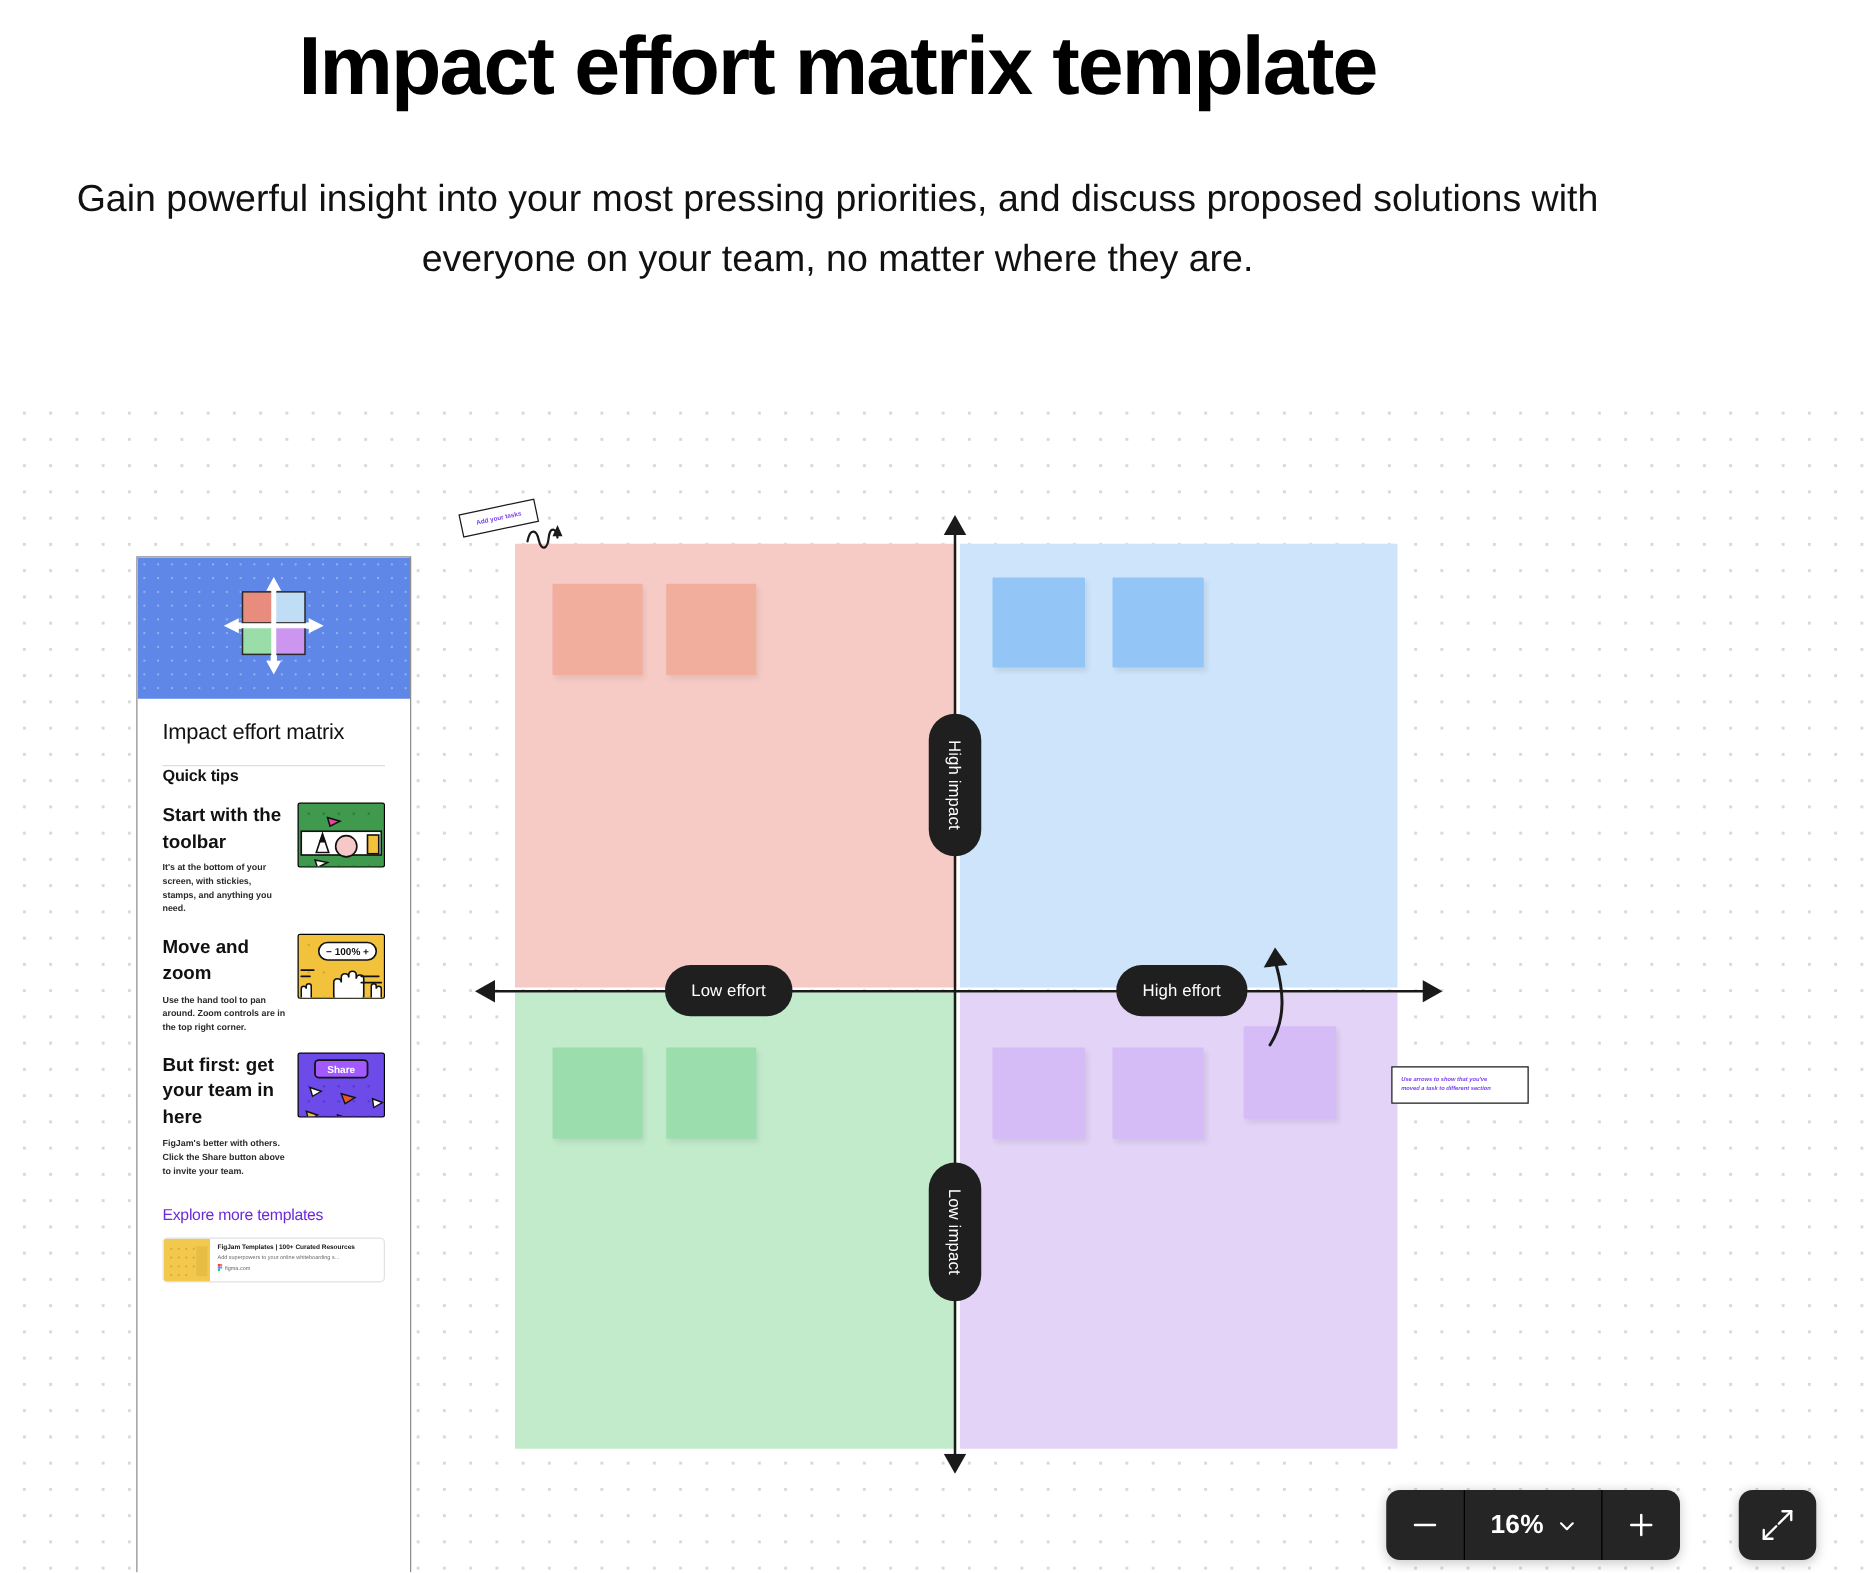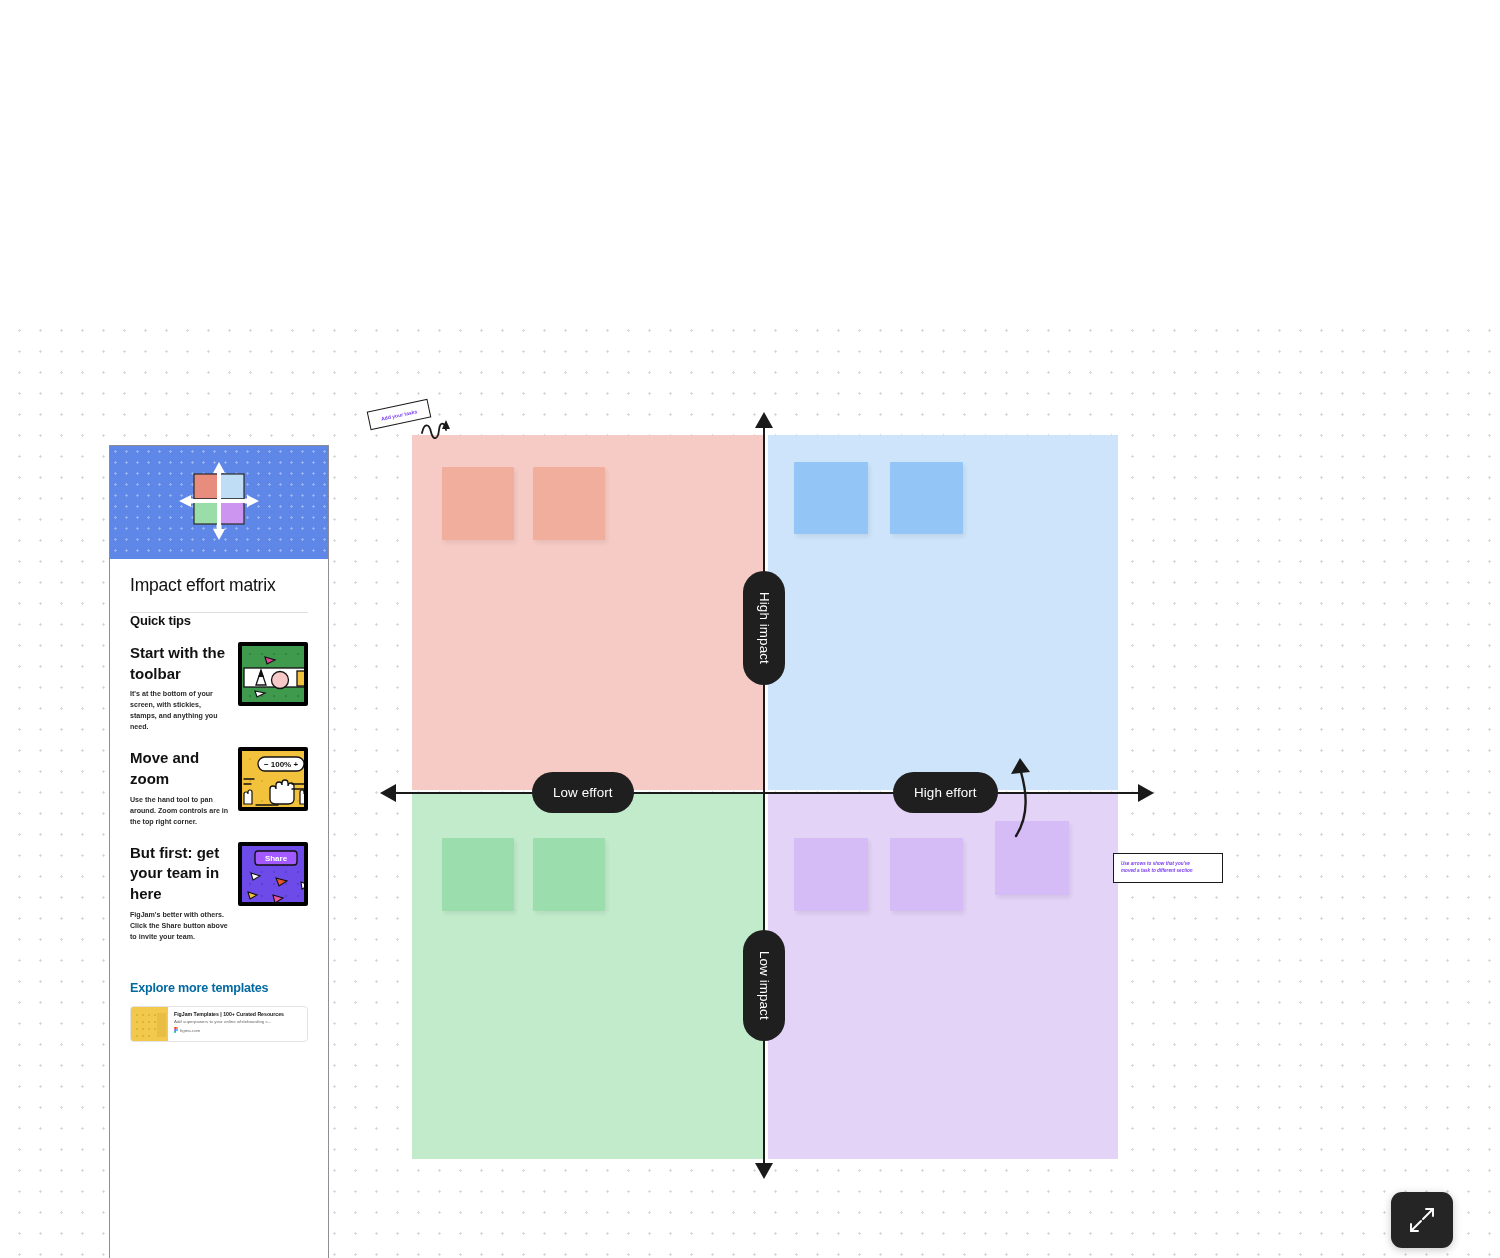--- a/index.html
+++ b/index.html
@@ -119,33 +119,33 @@
   }
   .tip-desc {
     margin-top: 5px;
     font-size: 7.1px;
     line-height: 1.55;
     color: #2b2b2b;
     font-weight: 600;
   }
   .tip-desc b { font-weight: 800; }
   .tip-thumb {
-    width: 70px; height: 64px;
-    border: 4px solid #000000;
+    width: 70px; height: 52px;
+    border: 1px solid #000000;
     border-radius: 2px;
     flex: none;
     overflow: hidden;
     position: relative;
   }
 
   .tpl-section-h2 {
-    margin-top: 38px;
+    margin-top: 22px;
     font-size: 12.6px;
-    font-weight: 700;
-    color: #0369a1;
+    font-weight: 400;
+    color: #6d28d9;
     letter-spacing: -.2px;
   }
   .link-card {
     margin-top: 11px;
     display: flex;
     border: 1px solid #e2e2e2;
     border-radius: 4px;
     overflow: hidden;
     background: #fff;
     height: 36px;
@@ -262,20 +262,24 @@
     display: flex; align-items: center; justify-content: center;
     box-shadow: 0 2px 9px rgba(0,0,0,.22);
     cursor: pointer;
   }
 </style>
 </head>
 <body>
 
 <div id="page">
 
+  <div class="header">
+    <h1 class="page-title">Impact effort matrix template</h1>
+    <p class="page-subtitle">Gain powerful insight into your most pressing priorities, and discuss proposed solutions with everyone on your team, no matter where they are.</p>
+  </div>
 
   <div class="canvas">
 
     <div class="tpl-card">
 
       <div class="tpl-cover">
         <span class="cover-art">
           <svg width="84" height="80" viewBox="0 0 84 80">
             <g stroke="#ffffff" stroke-width="5" stroke-linecap="round">
               <line x1="42" y1="8" x2="42" y2="72"></line>
@@ -526,20 +530,41 @@
           <polygon points="18,2 9,18 28,16" fill="#1a1a1a"></polygon>
         </svg>
       </span>
 
       <div class="note-arrows">
         <span>Use arrows to show that you've</span>
         <span>moved a task to different section</span>
       </div>
     </div>
 
+    <div class="zoom-bar">
+      <div class="zb-btn">
+        <svg width="24" height="24" viewBox="0 0 24 24">
+          <line x1="4" y1="12" x2="20" y2="12" stroke="#ffffff" stroke-width="2" stroke-linecap="round"></line>
+        </svg>
+      </div>
+      <div class="zb-sep"></div>
+      <div class="zb-level">
+        <span class="pct">16%</span>
+        <svg width="15" height="15" viewBox="0 0 16 16">
+          <polyline points="3,6 8,11 13,6" fill="none" stroke="#ffffff" stroke-width="1.8" stroke-linecap="round" stroke-linejoin="round"></polyline>
+        </svg>
+      </div>
+      <div class="zb-sep"></div>
+      <div class="zb-btn">
+        <svg width="24" height="24" viewBox="0 0 24 24">
+          <line x1="4" y1="12" x2="20" y2="12" stroke="#ffffff" stroke-width="2" stroke-linecap="round"></line>
+          <line x1="12" y1="4" x2="12" y2="20" stroke="#ffffff" stroke-width="2" stroke-linecap="round"></line>
+        </svg>
+      </div>
+    </div>
 
     <div class="fullscreen-btn">
       <svg width="26" height="26" viewBox="0 0 26 26">
         <g stroke="#ffffff" stroke-width="1.9" stroke-linecap="round" stroke-linejoin="round" fill="none">
           <line x1="24" y1="2" x2="14" y2="12"></line>
           <polyline points="17,2 24,2 24,9"></polyline>
           <line x1="2" y1="24" x2="12" y2="14"></line>
           <polyline points="2,17 2,24 9,24"></polyline>
         </g>
       </svg>

